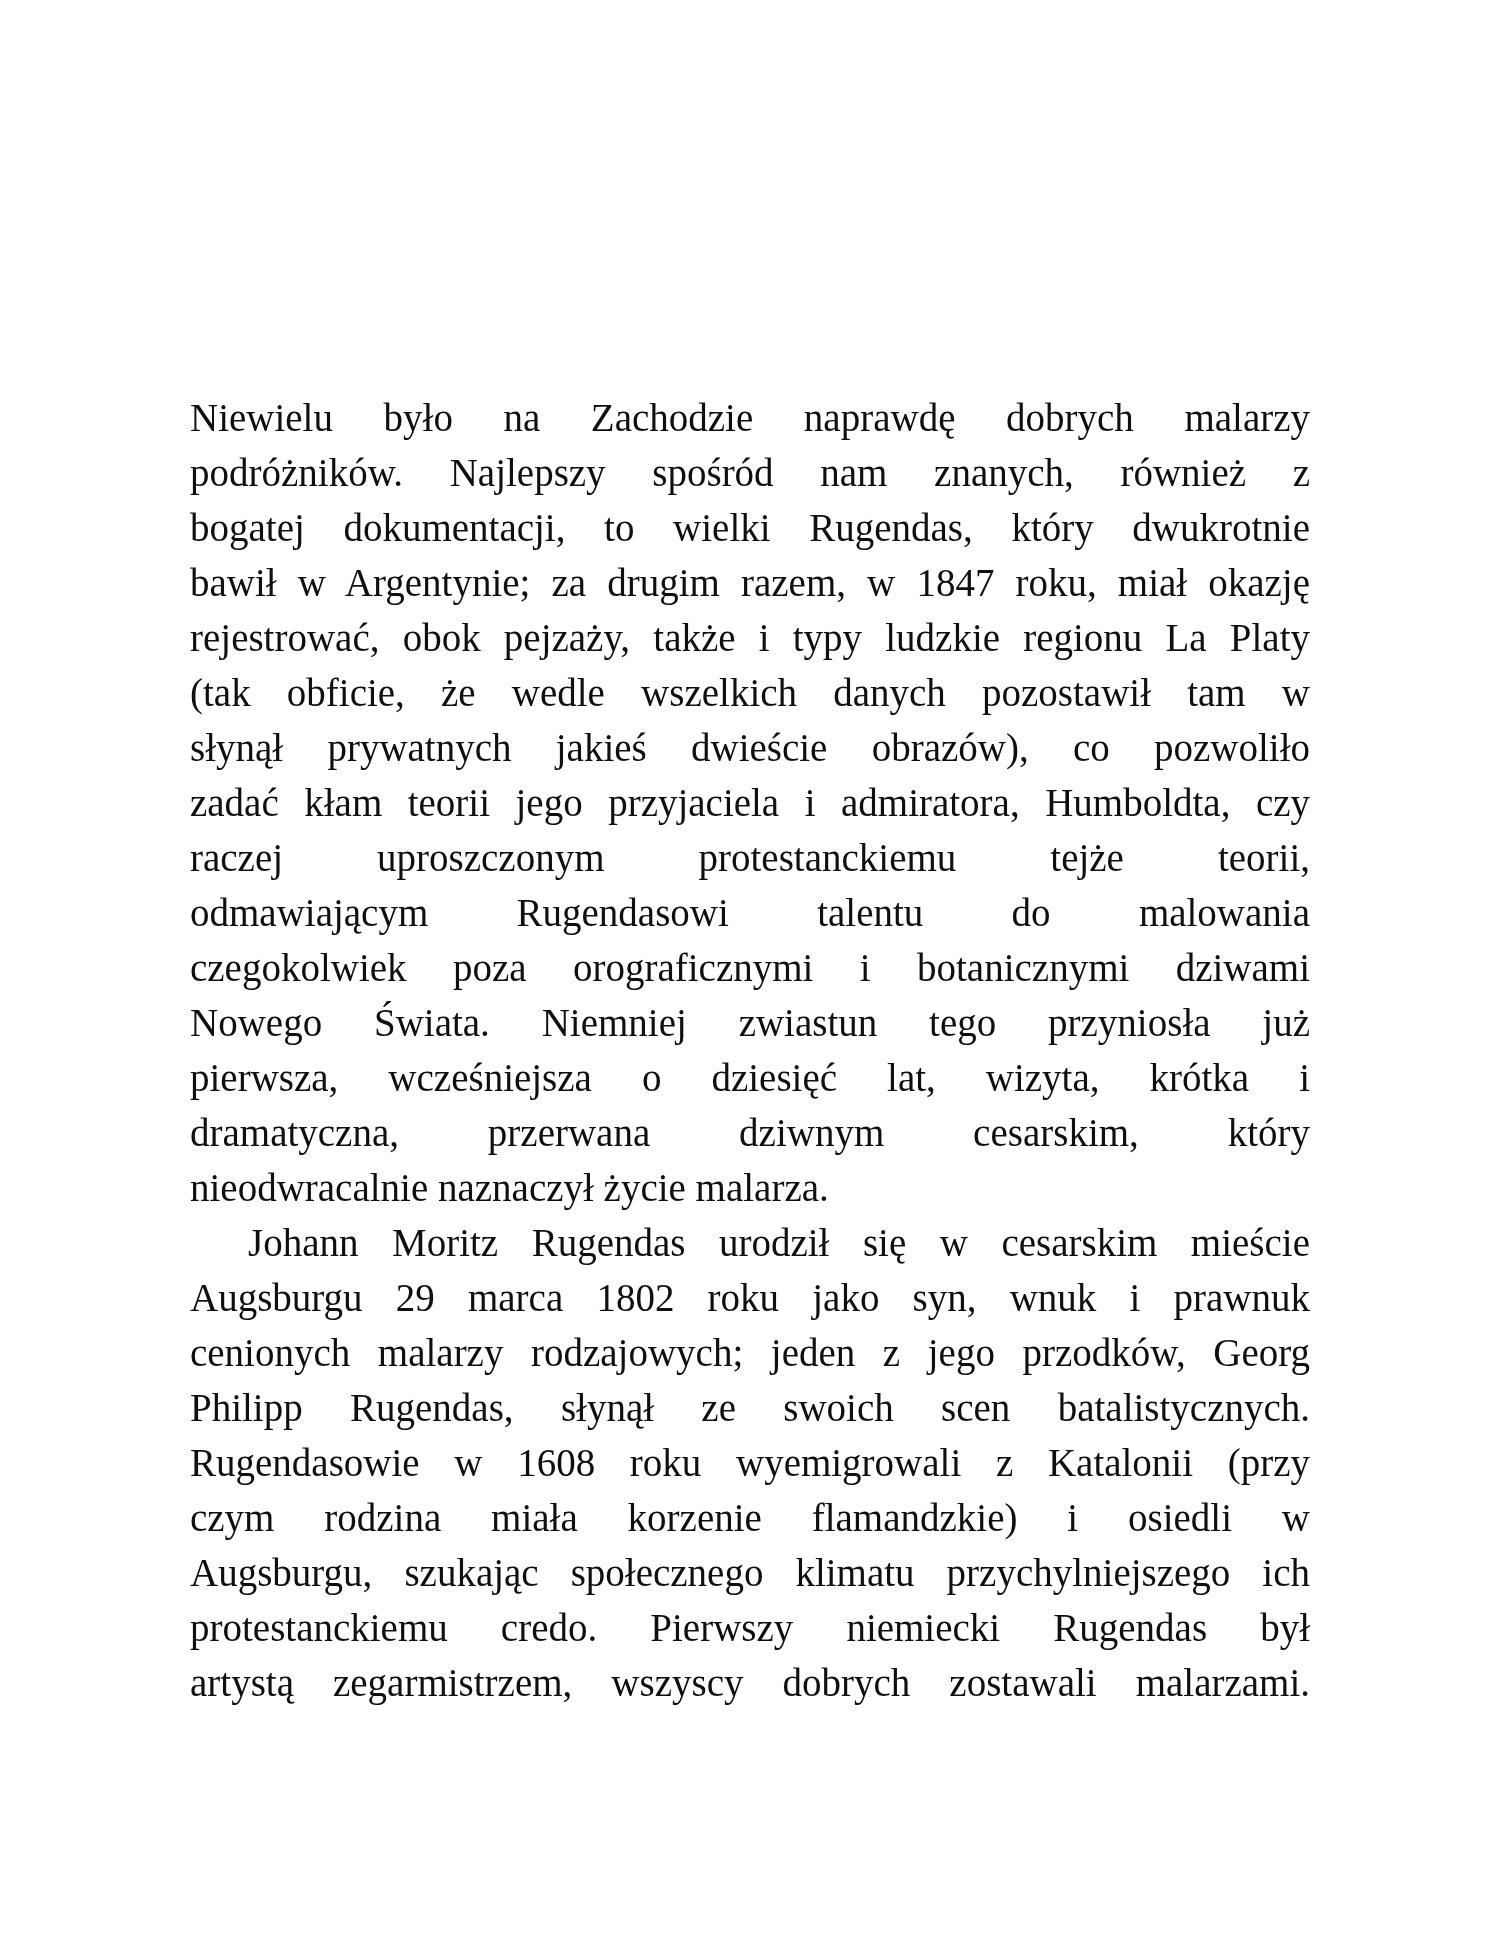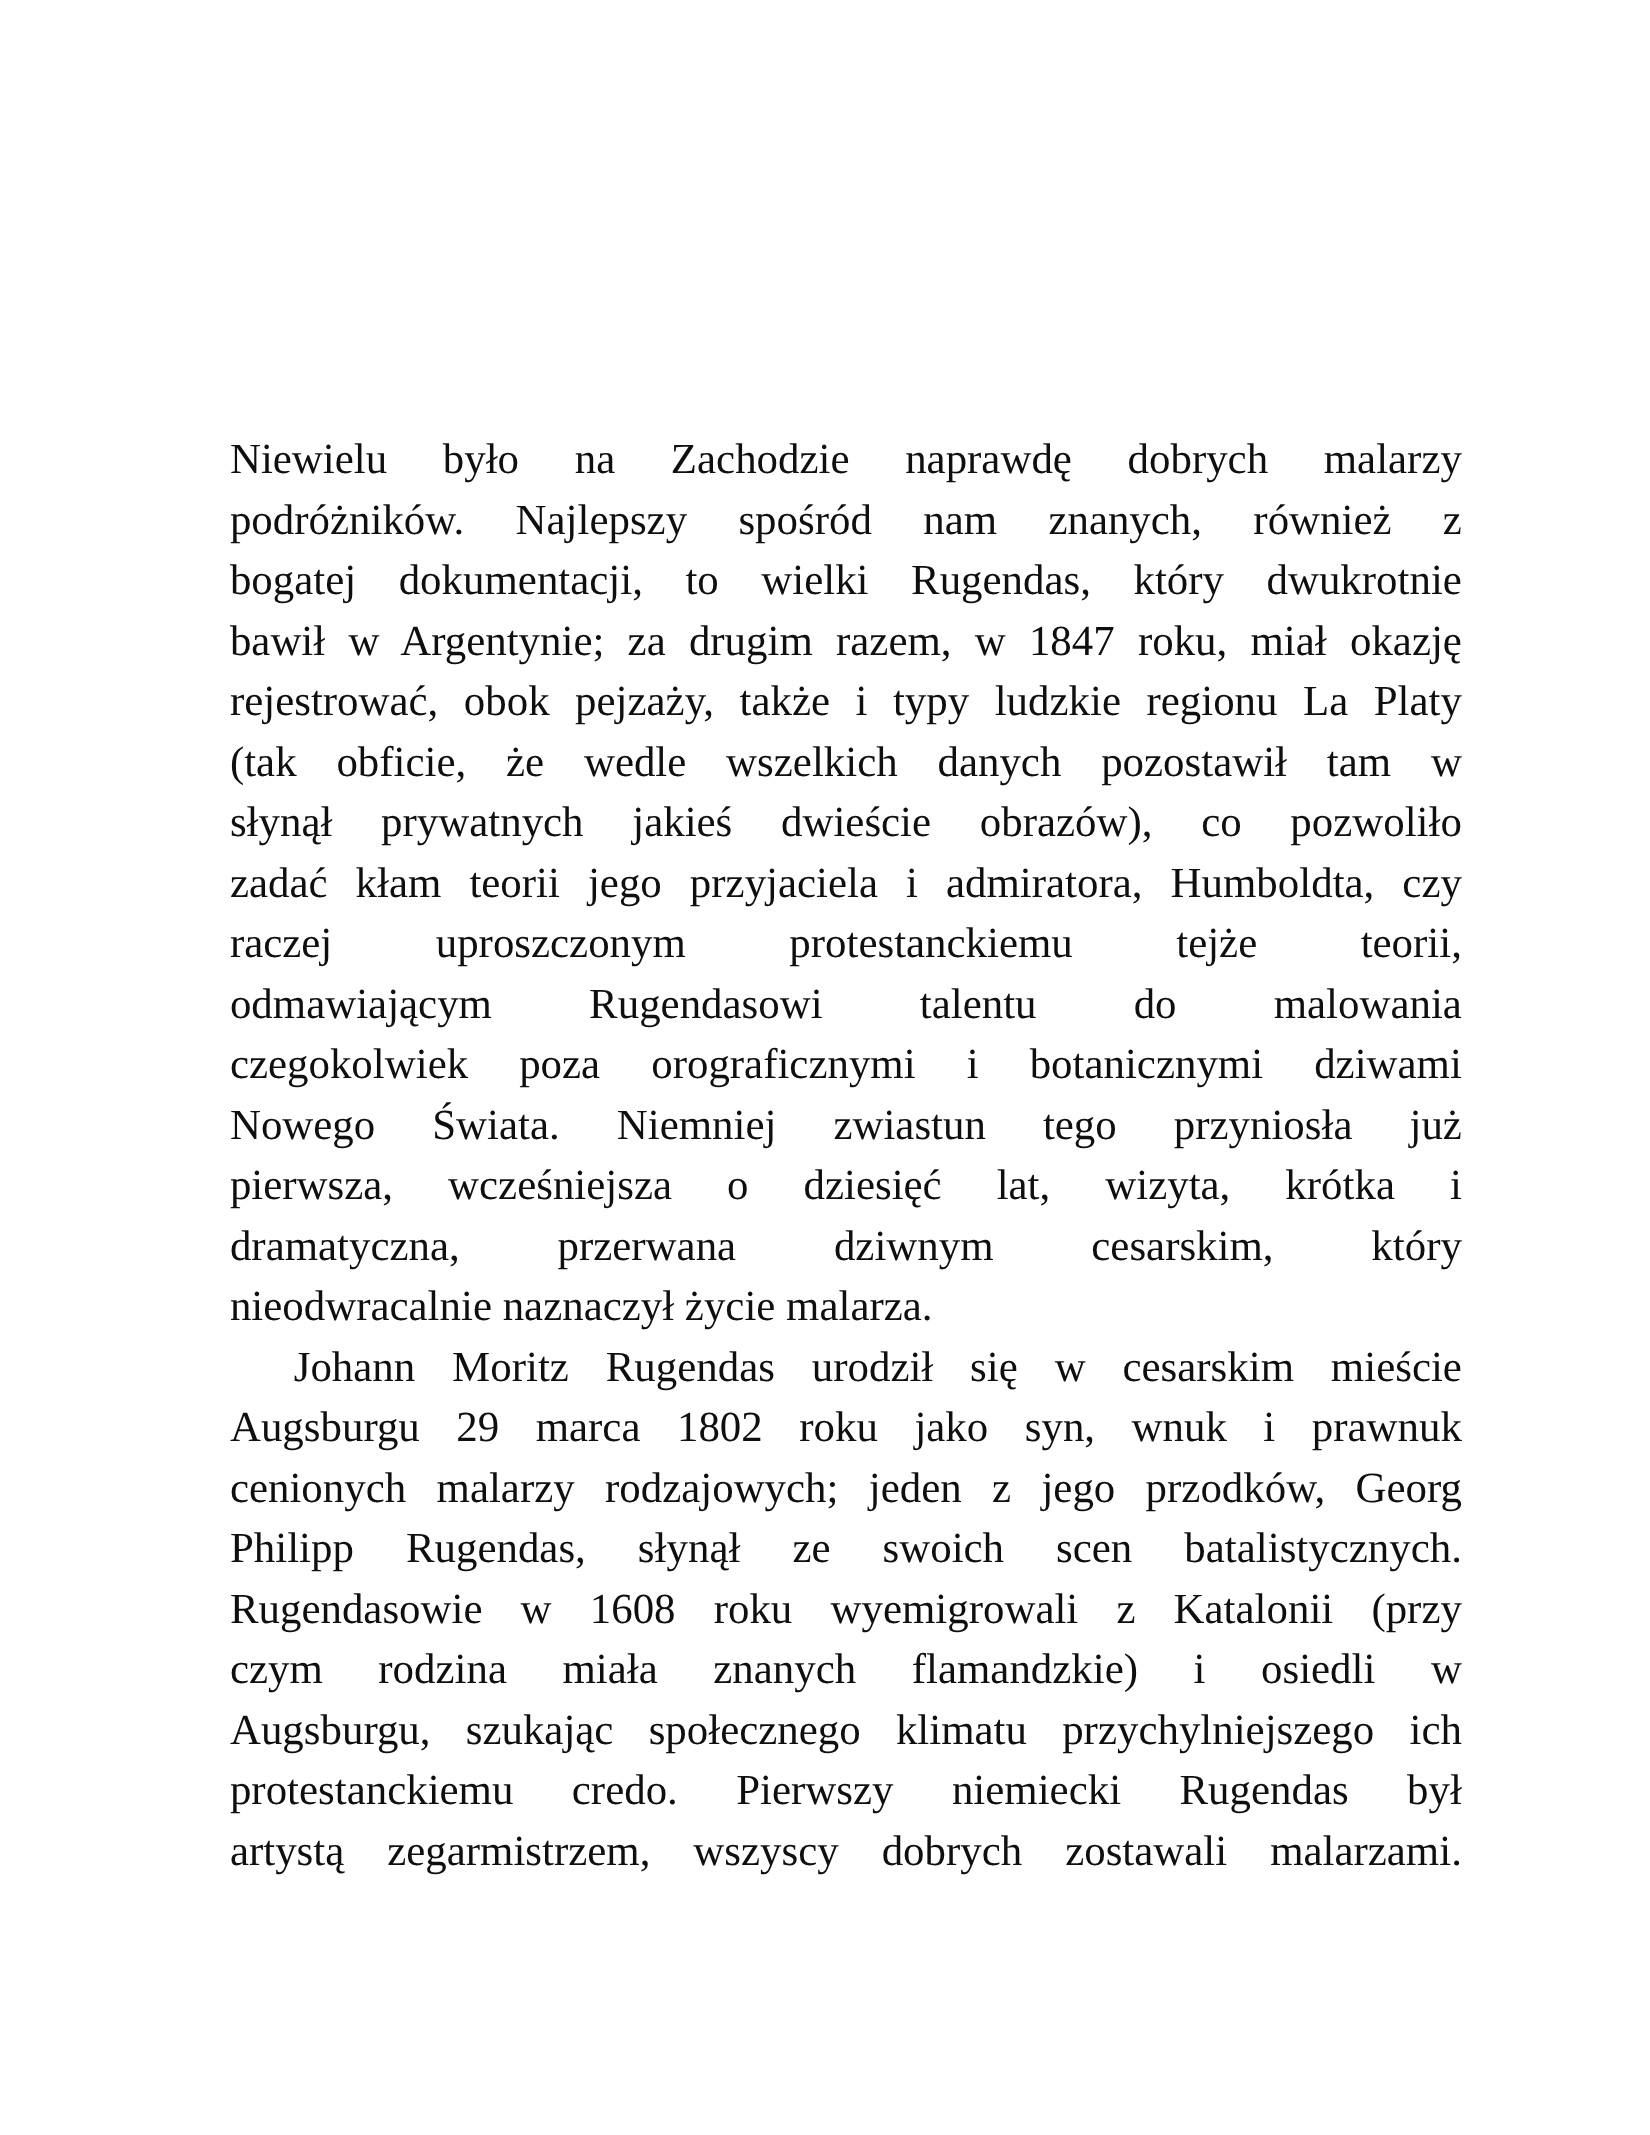--- a/index.html
+++ b/index.html
@@ -15,21 +15,20 @@
     font-family: "Liberation Serif", "DejaVu Serif", serif;
   }
   .page-text {
     position: absolute;
     left: 190px;
     top: 390px;
     width: 1120px;
     font-size: 39px;
     line-height: 55px;
     color: #0f0f0f;
-    margin-left: 19px;
     -webkit-font-smoothing: antialiased;
   }
   .para {
     margin: 0;
     padding: 0;
   }
   .line {
     text-align: justify;
     text-align-last: justify;
     text-justify: inter-word;
@@ -63,19 +62,19 @@
         <div class="line">pierwsza, wcześniejsza o dziesięć lat, wizyta, krótka i</div>
         <div class="line">dramatyczna, przerwana dziwnym cesarskim, który</div>
         <div class="line last-left">nieodwracalnie naznaczył życie malarza.</div>
       </div>
       <div class="para">
         <div class="line indent">Johann Moritz Rugendas urodził się w cesarskim mieście</div>
         <div class="line">Augsburgu 29 marca 1802 roku jako syn, wnuk i prawnuk</div>
         <div class="line">cenionych malarzy rodzajowych; jeden z jego przodków, Georg</div>
         <div class="line">Philipp Rugendas, słynął ze swoich scen batalistycznych.</div>
         <div class="line">Rugendasowie w 1608 roku wyemigrowali z Katalonii (przy</div>
-        <div class="line">czym rodzina miała znanych flamandzkie) i osiedli w</div>
+        <div class="line">czym rodzina miała korzenie flamandzkie) i osiedli w</div>
         <div class="line">Augsburgu, szukając społecznego klimatu przychylniejszego ich</div>
         <div class="line">protestanckiemu credo. Pierwszy niemiecki Rugendas był</div>
         <div class="line">artystą zegarmistrzem, wszyscy dobrych zostawali malarzami.</div>
       </div>
     </section>
 </main>
 
 </body></html>

